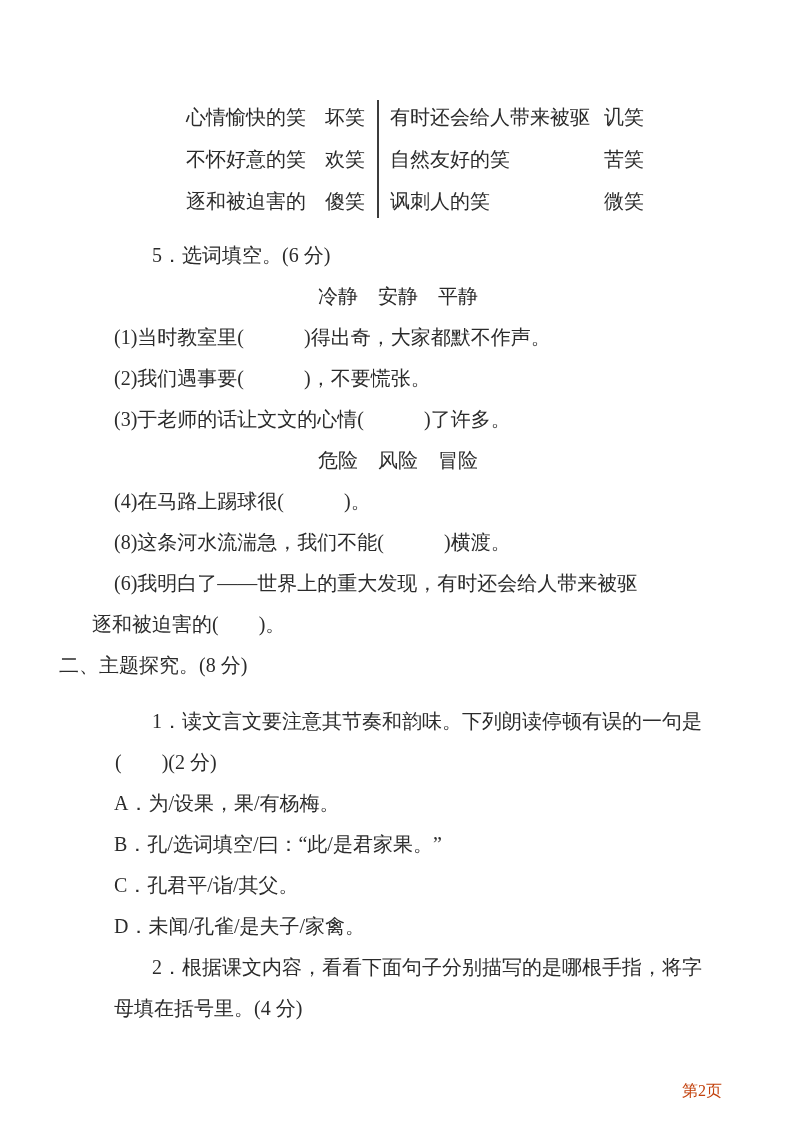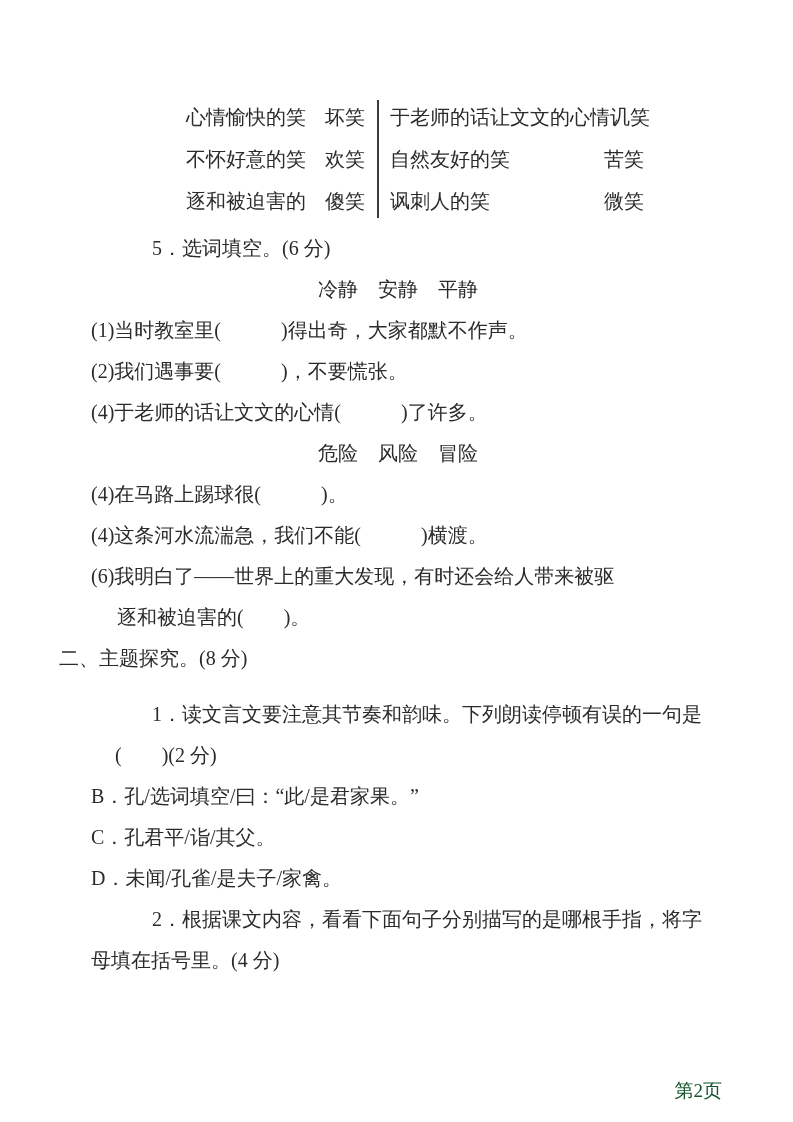--- a/index.html
+++ b/index.html
@@ -33,45 +33,45 @@
     height: 42px;
     display: flex;
     align-items: center;
     justify-content: space-between;
     white-space: nowrap;
   }
 
   
   .body-text {
     position: absolute;
-    top: 228px;
+    top: 235px;
     left: 0;
     width: 793px;
   }
   .line {
     height: 41px;
     line-height: 41px;
     white-space: nowrap;
   }
   .ind-a { padding-left: 59px; }  
   .ind-b { padding-left: 152px; }  
-  .ind-c { padding-left: 91px; }  
-  .ind-d { padding-left: 117px; }  
+  .ind-c { padding-left: 114px; }  
+  .ind-d { padding-left: 92px; }  
   .bank  { margin-left: 115px; width: 566px; text-align: center; }
   .blank-right { margin-left: 115px; width: 566px; text-align: left; }
   .gap-before { margin-top: 15px; }
 
   
   .footer {
     position: absolute;
     top: 1081px;
     right: 71px;
-    font-size: 19px;
+    font-size: 16px;
     line-height: 20px;
-    color: #14532d;
+    color: #c2410c;
   }
 </style>
 </head>
 <body>
 
 <div class="sheet">
 
   <div class="match">
     <div class="match-col-left">
       <div class="match-row">
@@ -83,48 +83,49 @@
         <span>欢笑</span>
       </div>
       <div class="match-row">
         <span>逐和被迫害的</span>
         <span>傻笑</span>
       </div>
     </div>
     <div class="match-divider"></div>
     <div class="match-col-right">
       <div class="match-row">
-        <span>于老师的话让文文的心情</span>
+        <span>有时还会给人带来被驱</span>
         <span>讥笑</span>
       </div>
       <div class="match-row">
         <span>自然友好的笑</span>
         <span>苦笑</span>
       </div>
       <div class="match-row">
         <span>讽刺人的笑</span>
         <span>微笑</span>
       </div>
     </div>
   </div>
 
   <div class="body-text">
     <div class="line ind-b">5．选词填空。(6 分)</div>
     <div class="line bank">冷静　安静　平静</div>
     <div class="line ind-c">(1)当时教室里(　　　)得出奇，大家都默不作声。</div>
     <div class="line ind-c">(2)我们遇事要(　　　)，不要慌张。</div>
-    <div class="line ind-c">(4)于老师的话让文文的心情(　　　)了许多。</div>
+    <div class="line ind-c">(3)于老师的话让文文的心情(　　　)了许多。</div>
     <div class="line bank">危险　风险　冒险</div>
     <div class="line ind-c">(4)在马路上踢球很(　　　)。</div>
-    <div class="line ind-c">(4)这条河水流湍急，我们不能(　　　)横渡。</div>
+    <div class="line ind-c">(8)这条河水流湍急，我们不能(　　　)横渡。</div>
     <div class="line ind-c">(6)我明白了——世界上的重大发现，有时还会给人带来被驱</div>
     <div class="line ind-d">逐和被迫害的(　　)。</div>
     <div class="line ind-a">二、主题探究。(8 分)</div>
     <div class="line ind-b gap-before">1．读文言文要注意其节奏和韵味。下列朗读停顿有误的一句是</div>
     <div class="line blank-right">(　　)(2 分)</div>
+    <div class="line ind-c">A．为/设果，果/有杨梅。</div>
     <div class="line ind-c">B．孔/选词填空/曰：“此/是君家果。”</div>
     <div class="line ind-c">C．孔君平/诣/其父。</div>
     <div class="line ind-c">D．未闻/孔雀/是夫子/家禽。</div>
     <div class="line ind-b">2．根据课文内容，看看下面句子分别描写的是哪根手指，将字</div>
     <div class="line ind-c">母填在括号里。(4 分)</div>
   </div>
 
   <div class="footer">第2页</div>
 
 </div>

